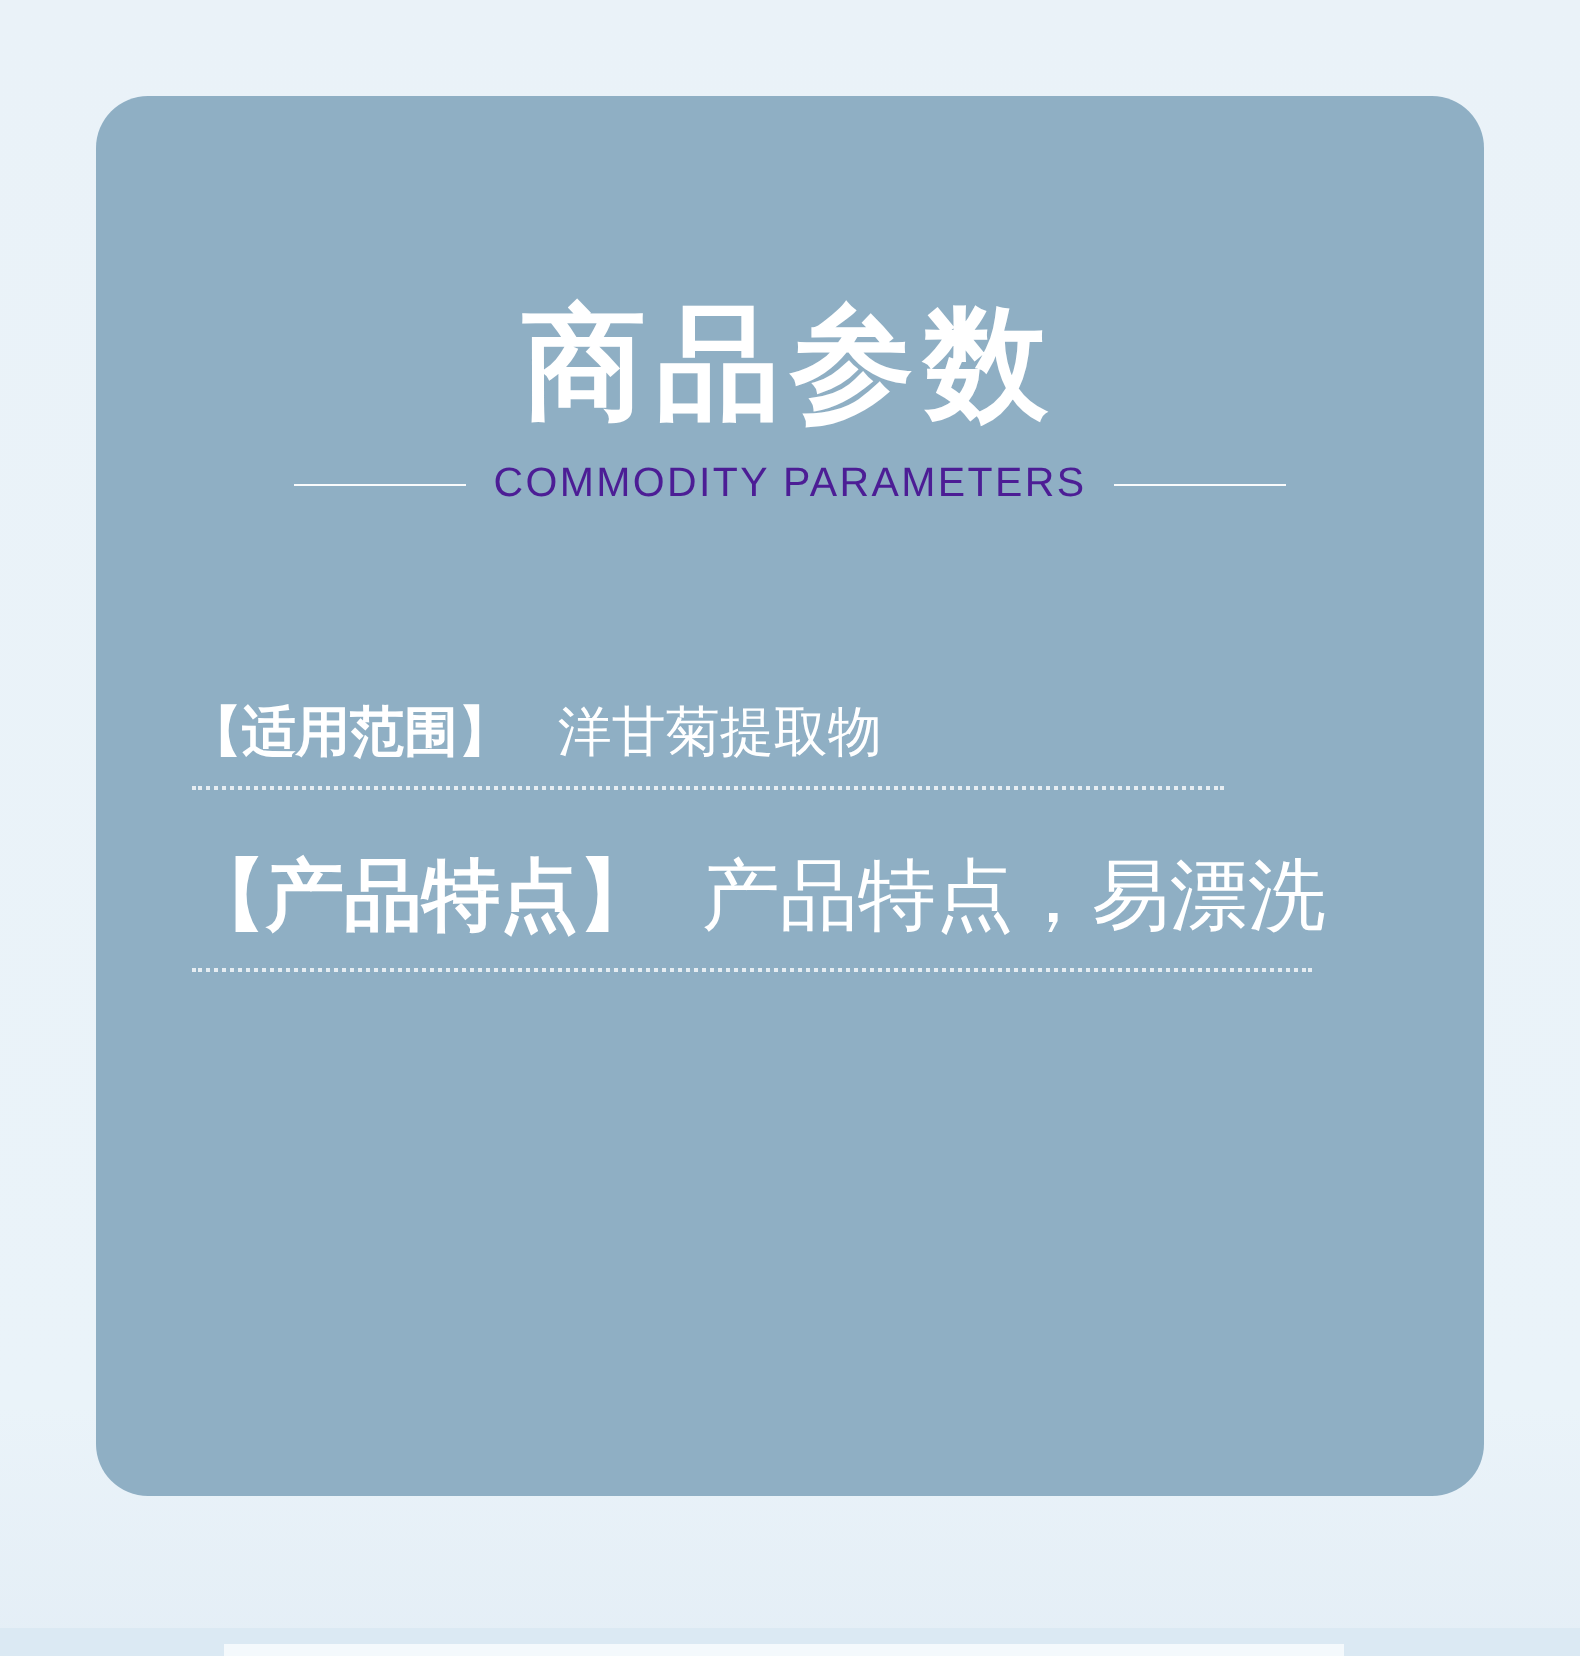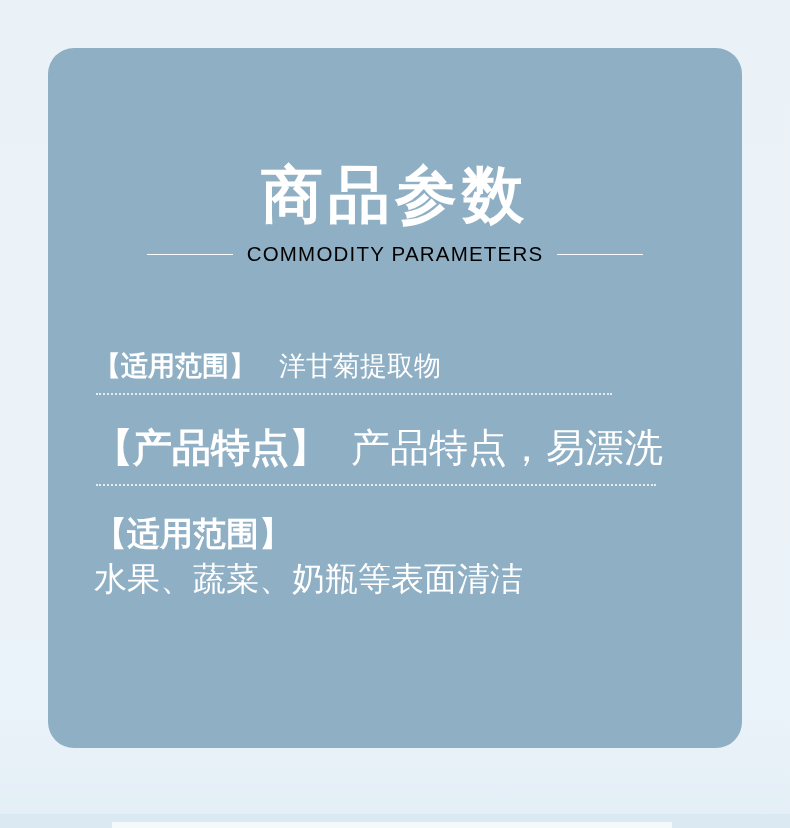--- a/index.html
+++ b/index.html
@@ -43,21 +43,21 @@
     left: 48px;
     top: 48px;
     width: 694px;
     height: 700px;
     background: #8fafc4;
     border-radius: 26px;
   }
   .title-block {
     position: absolute;
     left: 0;
-    top: 112px;
+    top: 100px;
     width: 694px;
     text-align: center;
   }
   .main-title {
     color: #ffffff;
     font-size: 62px;
     font-weight: bold;
     letter-spacing: 5px;
     line-height: 70px;
     font-family: "Liberation Sans", sans-serif;
@@ -69,21 +69,21 @@
     justify-content: center;
     gap: 14px;
   }
   .rule {
     width: 86px;
     height: 1px;
     background: #ffffff;
     opacity: 0.95;
   }
   .sub-title {
-    color: #000000;
+    color: #4c1d95;
     font-size: 20.5px;
     letter-spacing: 1.2px;
     font-family: "Liberation Sans", sans-serif;
     white-space: nowrap;
   }
   .spec-list {
     position: absolute;
     left: 0;
     top: 300px;
     width: 694px;
@@ -147,26 +147,20 @@
       </div>
 
       <div class="spec-row row-2">
         <span class="spec-text spec-label">【产品特点】</span>
         <span class="spec-gap"></span>
         <span class="spec-text spec-value">产品特点，易漂洗</span>
         <div class="dotted"></div>
       </div>
 
 
-      <div class="spec-row row-4">
-        <span class="spec-text spec-label">【适用范围】</span>
-        <span class="spec-gap"></span>
-        <span class="spec-text spec-value">水果、蔬菜、奶瓶等表面清洁</span>
-        
-      </div>
 
     </div>
 
   </div>
 
   <div class="bottom-strip">
     <div class="white-band"></div>
   </div>
 
 </div>

